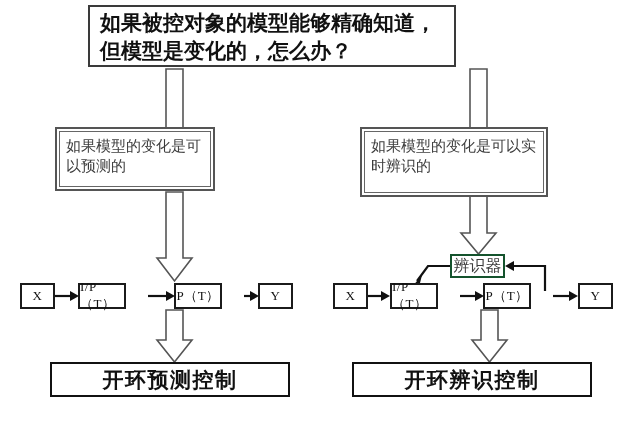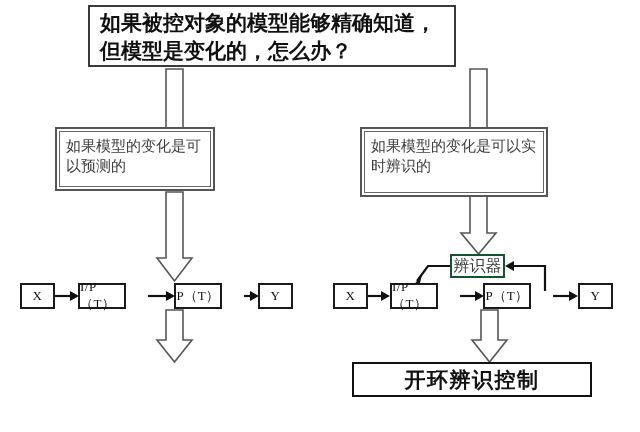--- a/index.html
+++ b/index.html
@@ -195,18 +195,21 @@
   <div class="node sig wide" id="sig-l-pt">P（T）</div>
   <div class="node sig narrow" id="sig-l-y">Y</div>
 
   <div class="node sig narrow" id="sig-r-x">X</div>
   <div class="node sig wide" id="sig-r-ipt">I/P（T）</div>
   <div class="node sig wide" id="sig-r-pt">P（T）</div>
   <div class="node sig narrow" id="sig-r-y">Y</div>
 
   <div class="node" id="identifier-box">辨识器</div>
 
+  <div class="node conclusion" id="conclusion-left">
+    <div class="txt">开环预测控制</div>
+  </div>
 
   <div class="node conclusion" id="conclusion-right">
     <div class="txt">开环辨识控制</div>
   </div>
 
 </div>
 
 </body></html>

